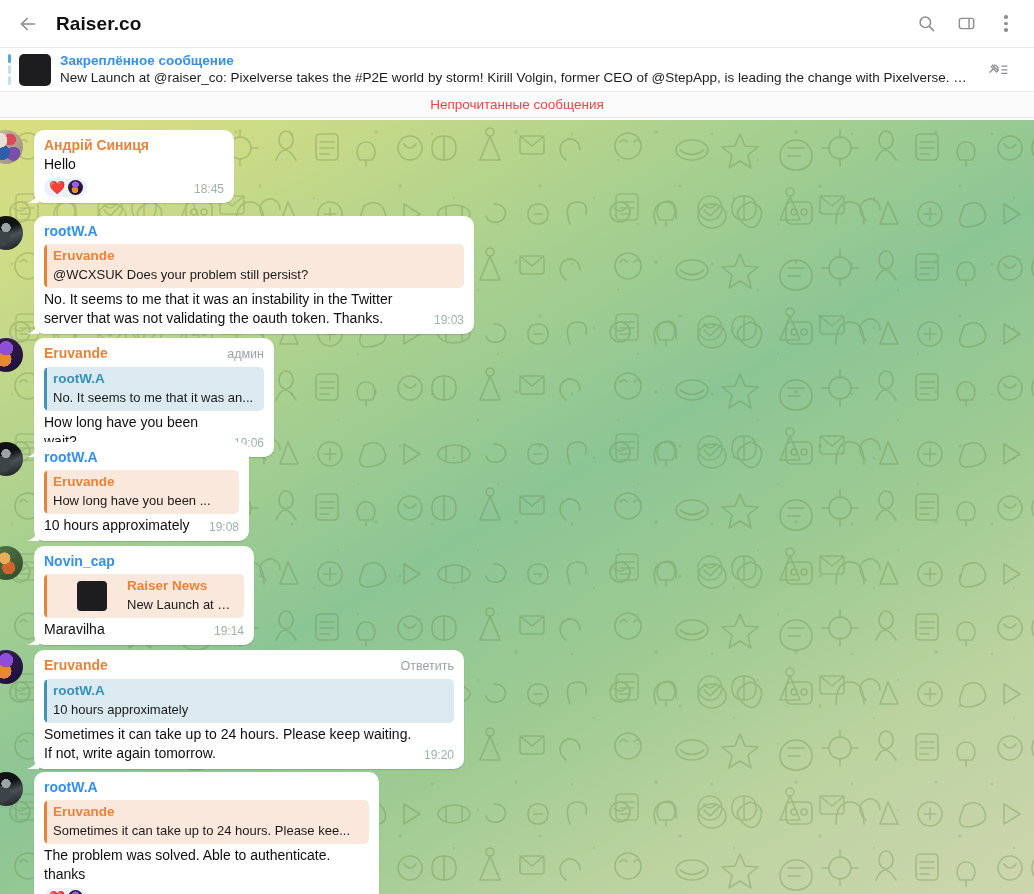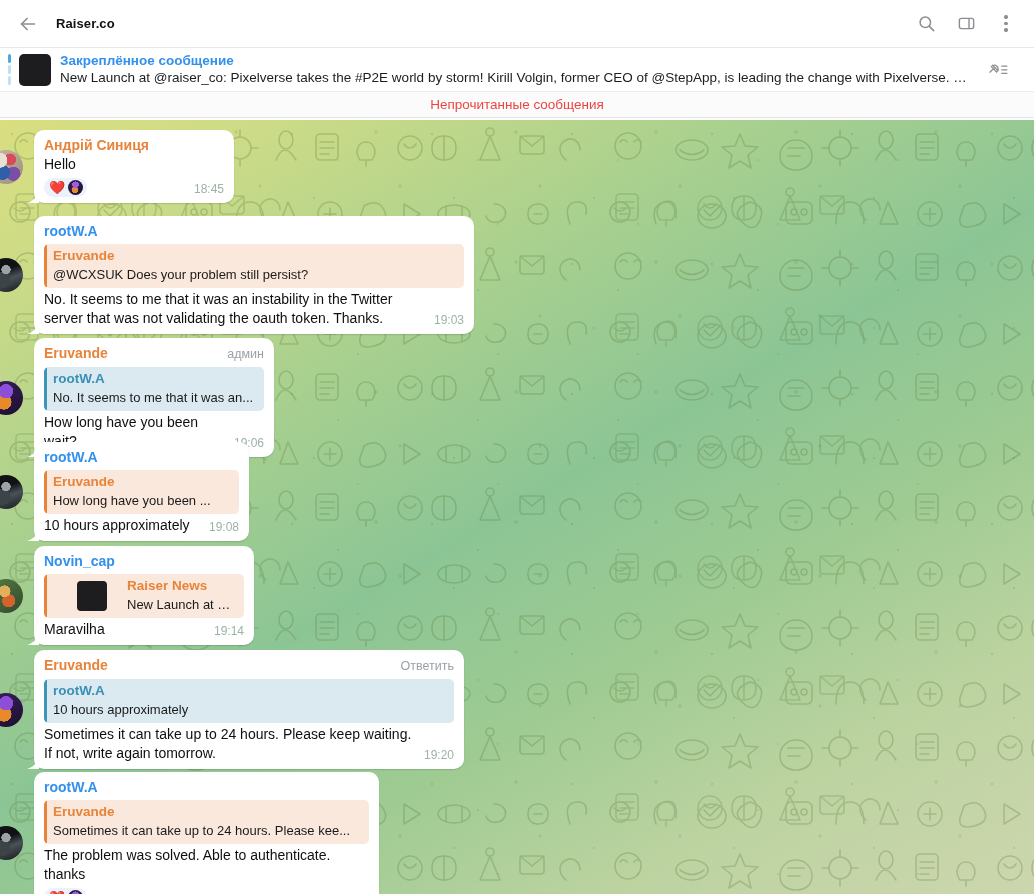--- a/index.html
+++ b/index.html
@@ -29,21 +29,21 @@
     flex: 0 0 auto;
     cursor: pointer;
   }
   .back-btn svg { display: block; }
   .header-titles {
     margin-left: 8px;
     display: flex; flex-direction: column; justify-content: center;
     flex: 1 1 auto; min-width: 0;
   }
   .chat-title {
-    font-size: 13px; font-weight: bold; color: #111;
+    font-size: 19px; font-weight: bold; color: #111;
     line-height: 18px; letter-spacing: .1px;
     white-space: nowrap; overflow: hidden; text-overflow: ellipsis;
   }
   .chat-sub {
     font-size: 13px; color: #9a9a9a; line-height: 17px;
     white-space: nowrap; overflow: hidden; text-overflow: ellipsis;
   }
   .header-actions { display: flex; align-items: center; gap: 4px; flex: 0 0 auto; }
   .hicon {
     width: 36px; height: 36px;
@@ -135,21 +135,21 @@
   .messages {
     position: absolute; inset: 0;
     padding: 8px 0 0 0;
   }
 
   
   .msg-row {
     position: absolute;
     left: 0;
     display: flex;
-    align-items: center;
+    align-items: flex-start;
   }
   .avatar {
     width: 34px; height: 34px; border-radius: 50%;
     flex: 0 0 auto;
     margin-left: -11px;
     margin-right: 11px;
     margin-bottom: 0px;
     overflow: hidden;
     position: relative;
   }

